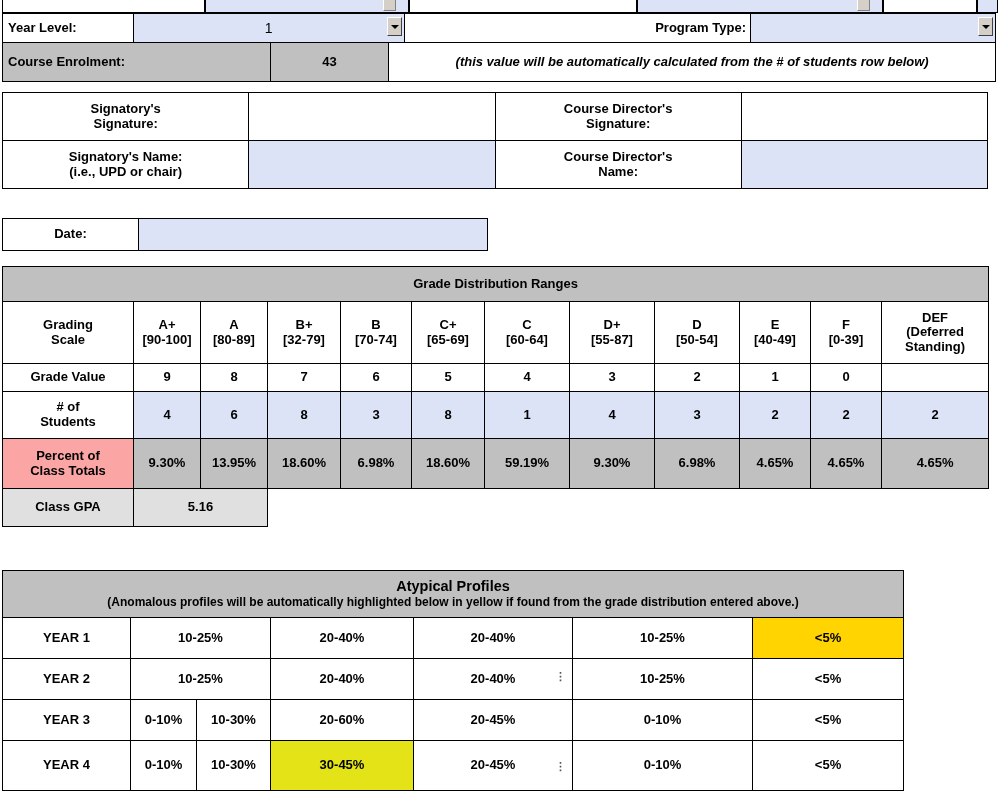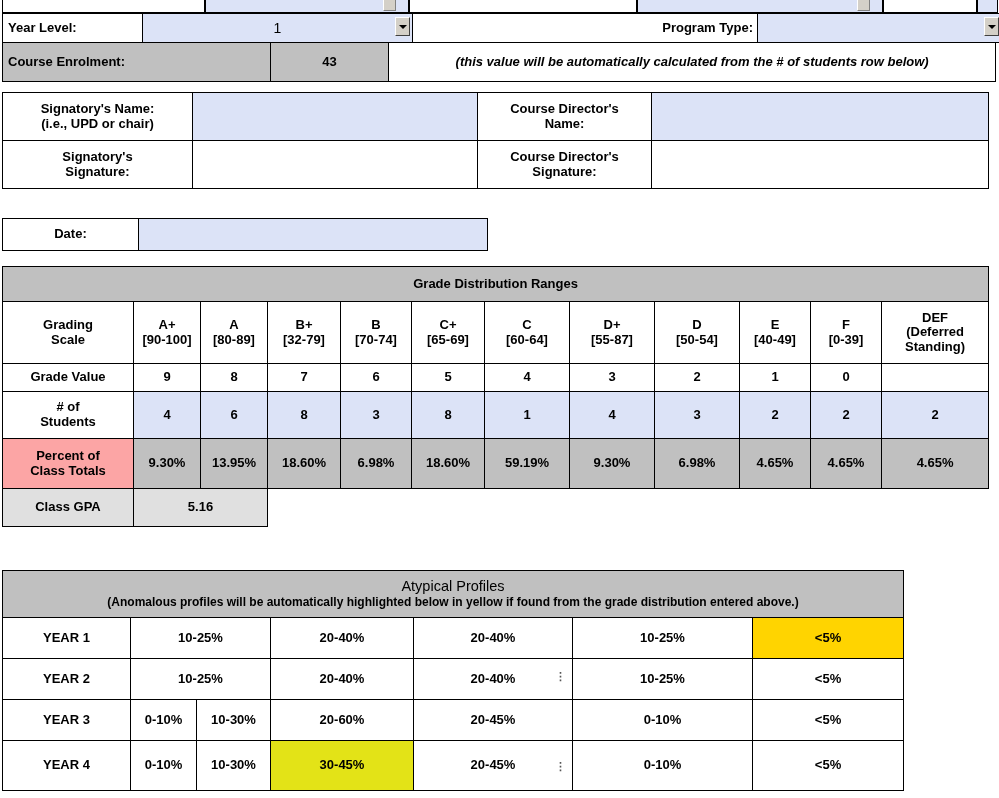--- a/index.html
+++ b/index.html
@@ -80,21 +80,21 @@
   .gdPct { height: 50px; background: #c0c0c0; font-size: 12.5px; }
   .gdPctLbl { background: #fca5a5; font-size: 15px; white-space: normal; }
   .gdGpaLbl { height: 38px; background: #e0e0e0; font-size: 15px; }
   .gdGpaVal { background: #e0e0e0; font-weight: normal; font-size: 16px; }
   .noborder { border: none !important; background: transparent !important; }
   .rowlabel { font-size: 14px; white-space: normal; }
 
   
   .apTbl { position: absolute; left: 2px; top: 570px; width: 901px; }
   .apTitleCell { background: #c0c0c0; height: 47px; padding: 3px 6px !important; white-space: normal; }
-  .apTitle { font-size: 14.5px; font-weight: normal; }
+  .apTitle { font-size: 14.5px; font-weight: bold; }
   .apSub { font-size: 12px; font-weight: bold; margin-top: 2px; }
   .apRow td { height: 41px; font-size: 13px; }
   .apRow4 td { height: 50px; }
   .yellowA { background: #FFD400; }
   .yellowB { background: #E3E317; }
 
   .artifact {
     position: absolute; color: #555; font-size: 11px; font-weight: bold;
     font-family: "Liberation Sans", sans-serif;
   }
@@ -111,21 +111,21 @@
     <div class="seg" style="left:409px; width:228px;"></div>
     <div class="fill" style="left:637px; width:246px;"></div>
     <div class="arrowbox" style="left:857px;"></div>
     <div class="seg" style="left:883px; width:94px;"></div>
     <div class="fill" style="left:977px; width:21px;"></div>
   </div>
 
   <table class="grid rowYear">
     <tbody>
         <tr>
-      <td class="lbl" style="width:140px;border-radius:9px;">Year Level:</td>
+      <td class="lbl" style="width:130px;border-radius:9px;">Year Level:</td>
       <td class="ddcell" style="width:270px;">
         <div class="ddval">1</div>
         <span class="ddbtn"></span>
       </td>
       <td class="lblR" style="width:345px;">Program Type:</td>
       <td class="ddcell" style="width:244px;">
         <div class="ddval"></div>
         <span class="ddbtn"></span>
       </td>
     </tr>
@@ -138,30 +138,30 @@
       <td class="lbl greycell" style="width:260px;">Course Enrolment:</td>
       <td class="enrolnum" style="width:115px;">43</td>
       <td class="note" style="width:589px; white-space:normal;">(this value will be automatically calculated from the # of students row below)</td>
     </tr>
   </tbody>
     </table>
 
   <table class="grid sigTbl">
     <tbody>
         <tr>
+      <td>Signatory's<br>Signature:</td>
+      <td></td>
+      <td>Course Director's<br>Signature:</td>
+      <td></td>
+    </tr>
+    <tr>
       <td style="width:190px;">Signatory's Name:<br>(i.e., UPD or chair)</td>
       <td class="bluefill" style="width:285px;"></td>
       <td style="width:174px;">Course Director's<br>Name:</td>
       <td class="bluefill" style="width:337px;"></td>
-    </tr>
-    <tr>
-      <td>Signatory's<br>Signature:</td>
-      <td></td>
-      <td>Course Director's<br>Signature:</td>
-      <td></td>
     </tr>
   </tbody>
     </table>
 
   <table class="grid dateTbl">
     <tbody>
         <tr>
       <td style="width:136px;">Date:</td>
       <td class="bluefill" style="width:349px;"></td>
     </tr>

